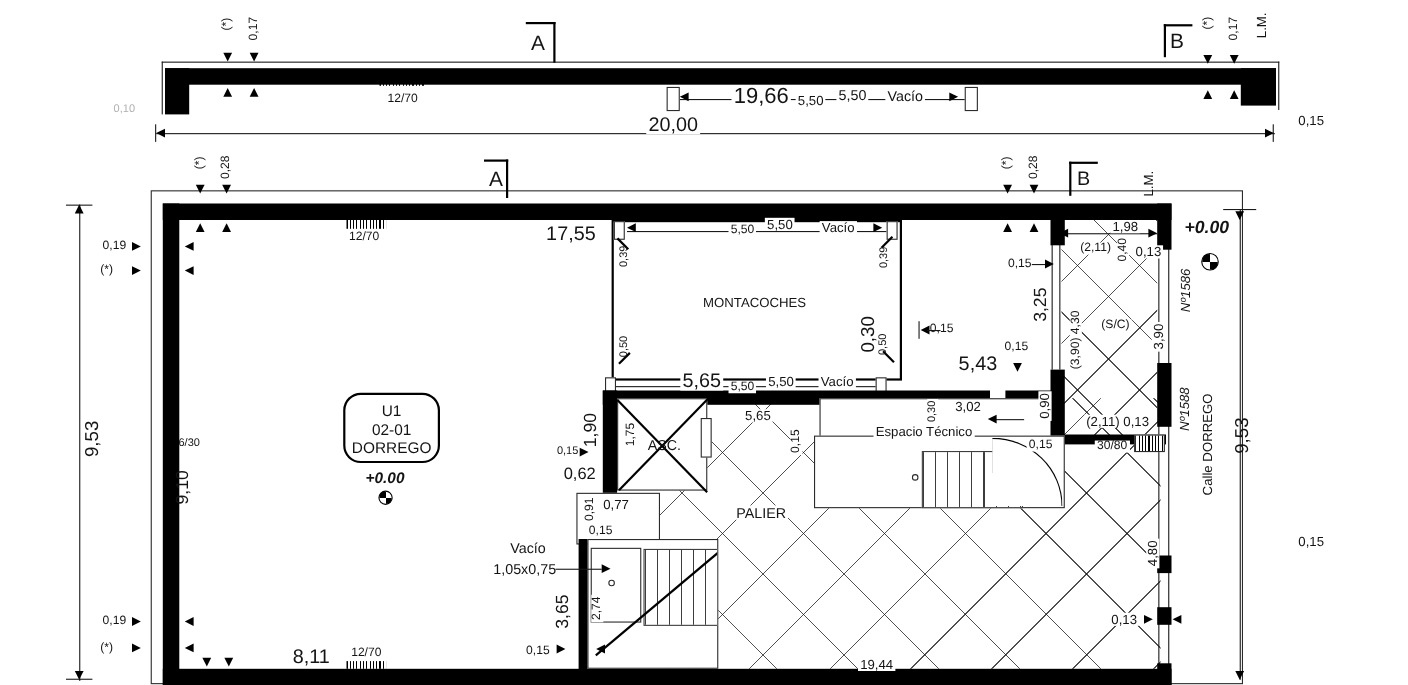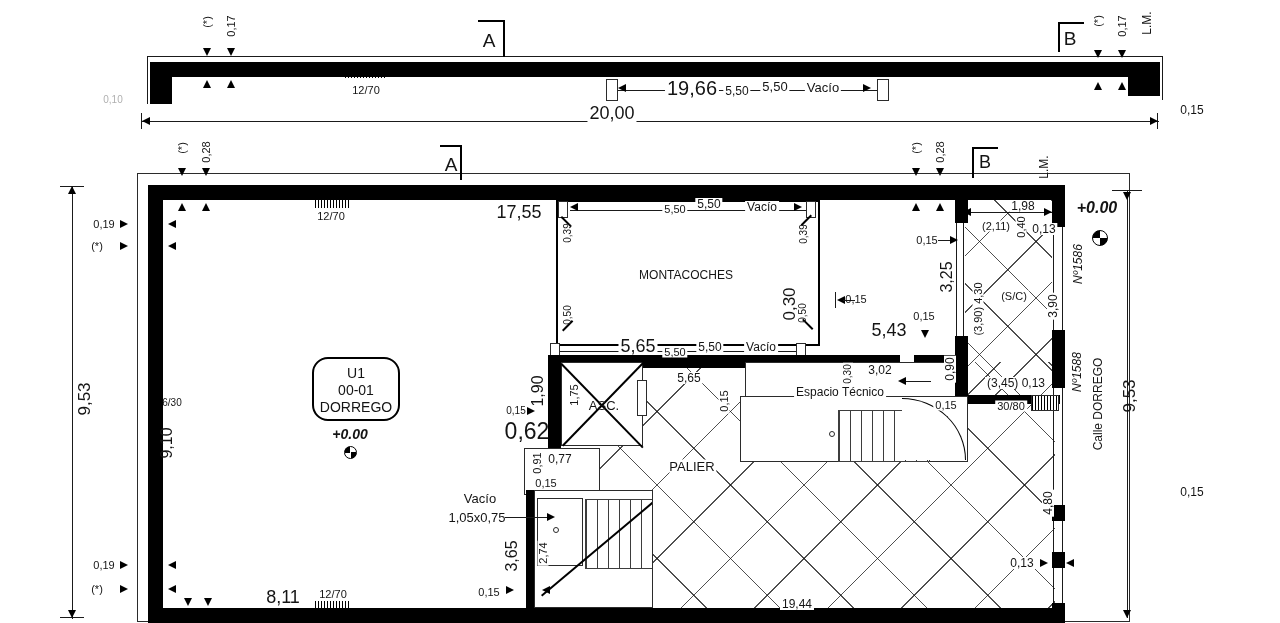--- a/index.html
+++ b/index.html
@@ -232,21 +232,21 @@
       <div class="lbl bg" style="left: 1044px; top: 229px; font-size: 12px; transform: translate(-50%, -50%);">0,13</div>
       <div class="lbl" style="left: 1097px; top: 208px; font-size: 16px; font-style: italic; font-weight: bold; transform: translate(-50%, -50%);">+0.00</div>
       <div class="lbl" style="left: 1078px; top: 264px; font-size: 12px; font-style: italic; transform: translate(-50%, -50%) rotate(-90deg);">Nº1586</div>
       <div class="lbl" style="left: 927px; top: 240px; font-size: 11px; transform: translate(-50%, -50%);">0,15</div>
       <div class="lbl" style="left: 947px; top: 277px; font-size: 16px; transform: translate(-50%, -50%) rotate(-90deg);">3,25</div>
       <div class="lbl bg" style="left: 978px; top: 309px; font-size: 11px; transform: translate(-50%, -50%) rotate(-90deg);">(3,90) 4,30</div>
       <div class="lbl bg" style="left: 1014px; top: 296px; font-size: 11px; transform: translate(-50%, -50%);">(S/C)</div>
       <div class="lbl bg" style="left: 1053px; top: 306px; font-size: 12px; transform: translate(-50%, -50%) rotate(-90deg);">3,90</div>
       <div class="lbl bg" style="left: 924px; top: 316px; font-size: 11px; transform: translate(-50%, -50%);">0,15</div>
       <div class="lbl bg" style="left: 950px; top: 369px; font-size: 12px; transform: translate(-50%, -50%) rotate(-90deg);">0,90</div>
-      <div class="lbl bg" style="left: 1016px; top: 383px; font-size: 12px; transform: translate(-50%, -50%);">(3,45) 0,13</div>
+      <div class="lbl bg" style="left: 1016px; top: 383px; font-size: 12px; transform: translate(-50%, -50%);">(2,11) 0,13</div>
       <div class="lbl bg" style="left: 1011px; top: 406px; font-size: 11px; transform: translate(-50%, -50%);">30/80</div>
       <div class="lbl" style="left: 1077px; top: 372px; font-size: 12px; font-style: italic; transform: translate(-50%, -50%) rotate(-90deg);">Nº1588</div>
       <div class="lbl" style="left: 1098px; top: 404px; font-size: 12px; transform: translate(-50%, -50%) rotate(-90deg);">Calle DORREGO</div>
       <div class="lbl" style="left: 1129px; top: 396px; font-size: 17px; transform: translate(-50%, -50%) rotate(-90deg);">9,53</div>
       <div class="lbl" style="left: 1192px; top: 492px; font-size: 12px; transform: translate(-50%, -50%);">0,15</div>
       <div class="lbl bg" style="left: 1048px; top: 503px; font-size: 12px; transform: translate(-50%, -50%) rotate(-90deg);">4,80</div>
       <div class="lbl bg" style="left: 1022px; top: 563px; font-size: 12px; transform: translate(-50%, -50%);">0,13</div>
       <div class="lbl" style="left: 568px; top: 233px; font-size: 10px; transform: translate(-50%, -50%) rotate(-90deg);">0,39</div>
       <div class="lbl" style="left: 804px; top: 234px; font-size: 10px; transform: translate(-50%, -50%) rotate(-90deg);">0,39</div>
       <div class="lbl" style="left: 686px; top: 275px; font-size: 12px; transform: translate(-50%, -50%);">MONTACOCHES</div>
@@ -258,31 +258,31 @@
       <div class="lbl bg" style="left: 675px; top: 352px; font-size: 11px; transform: translate(-50%, -50%);">5,50</div>
       <div class="lbl bg" style="left: 710px; top: 347px; font-size: 12px; transform: translate(-50%, -50%);">5,50</div>
       <div class="lbl bg" style="left: 761px; top: 347px; font-size: 12px; transform: translate(-50%, -50%);">Vacío</div>
       <div class="lbl" style="left: 889px; top: 330px; font-size: 18px; transform: translate(-50%, -50%);">5,43</div>
       <div class="lbl" style="left: 538px; top: 391px; font-size: 16px; transform: translate(-50%, -50%) rotate(-90deg);">1,90</div>
       <div class="lbl" style="left: 574px; top: 395px; font-size: 11px; transform: translate(-50%, -50%) rotate(-90deg);">1,75</div>
       <div class="lbl" style="left: 604px; top: 405px; font-size: 13px; transform: translate(-50%, -50%);">ASC.</div>
       <div class="lbl bg" style="left: 689px; top: 378px; font-size: 12px; transform: translate(-50%, -50%);">5,65</div>
       <div class="lbl bg" style="left: 724px; top: 401px; font-size: 11px; transform: translate(-50%, -50%) rotate(-90deg);">0,15</div>
       <div class="lbl" style="left: 516px; top: 411px; font-size: 10px; transform: translate(-50%, -50%);">0,15</div>
-      <div class="lbl" style="left: 527px; top: 431px; font-size: 23px; transform: translate(-50%, -50%);">0,62</div>
+      <div class="lbl" style="left: 527px; top: 431px; font-size: 15px; transform: translate(-50%, -50%);">0,62</div>
       <div class="lbl" style="left: 537px; top: 463px; font-size: 11px; transform: translate(-50%, -50%) rotate(-90deg);">0,91</div>
       <div class="lbl" style="left: 560px; top: 459px; font-size: 12px; transform: translate(-50%, -50%);">0,77</div>
       <div class="lbl" style="left: 546px; top: 483px; font-size: 11px; transform: translate(-50%, -50%);">0,15</div>
       <div class="lbl bg" style="left: 692px; top: 466px; font-size: 13px; transform: translate(-50%, -50%);">PALIER</div>
       <div class="lbl bg" style="left: 840px; top: 392px; font-size: 12px; transform: translate(-50%, -50%);">Espacio Técnico</div>
       <div class="lbl bg" style="left: 880px; top: 370px; font-size: 12px; transform: translate(-50%, -50%);">3,02</div>
       <div class="lbl bg" style="left: 848px; top: 374px; font-size: 10px; transform: translate(-50%, -50%) rotate(-90deg);">0,30</div>
       <div class="lbl bg" style="left: 946px; top: 405px; font-size: 11px; transform: translate(-50%, -50%);">0,15</div>
       <div class="lbl" style="left: 356px; top: 373px; font-size: 14px; transform: translate(-50%, -50%);">U1</div>
-      <div class="lbl" style="left: 356px; top: 390px; font-size: 14px; transform: translate(-50%, -50%);">00-01</div>
+      <div class="lbl" style="left: 356px; top: 390px; font-size: 14px; transform: translate(-50%, -50%);">02-01</div>
       <div class="lbl" style="left: 356px; top: 407px; font-size: 14px; transform: translate(-50%, -50%);">DORREGO</div>
       <div class="lbl" style="left: 350px; top: 434px; font-size: 14px; font-style: italic; font-weight: bold; transform: translate(-50%, -50%);">+0.00</div>
       <div class="lbl" style="left: 480px; top: 498px; font-size: 13px; transform: translate(-50%, -50%);">Vacío</div>
       <div class="lbl" style="left: 477px; top: 517px; font-size: 13px; transform: translate(-50%, -50%);">1,05x0,75</div>
       <div class="lbl" style="left: 512px; top: 556px; font-size: 16px; transform: translate(-50%, -50%) rotate(-90deg);">3,65</div>
       <div class="lbl bg" style="left: 543px; top: 553px; font-size: 11px; transform: translate(-50%, -50%) rotate(-90deg);">2,74</div>
       <div class="lbl" style="left: 489px; top: 592px; font-size: 11px; transform: translate(-50%, -50%);">0,15</div>
       <div class="lbl" style="left: 104px; top: 224px; font-size: 11px; transform: translate(-50%, -50%);">0,19</div>
       <div class="lbl" style="left: 97px; top: 246px; font-size: 11px; transform: translate(-50%, -50%);">(*)</div>
       <div class="lbl" style="left: 84px; top: 399px; font-size: 17px; transform: translate(-50%, -50%) rotate(-90deg);">9,53</div>

